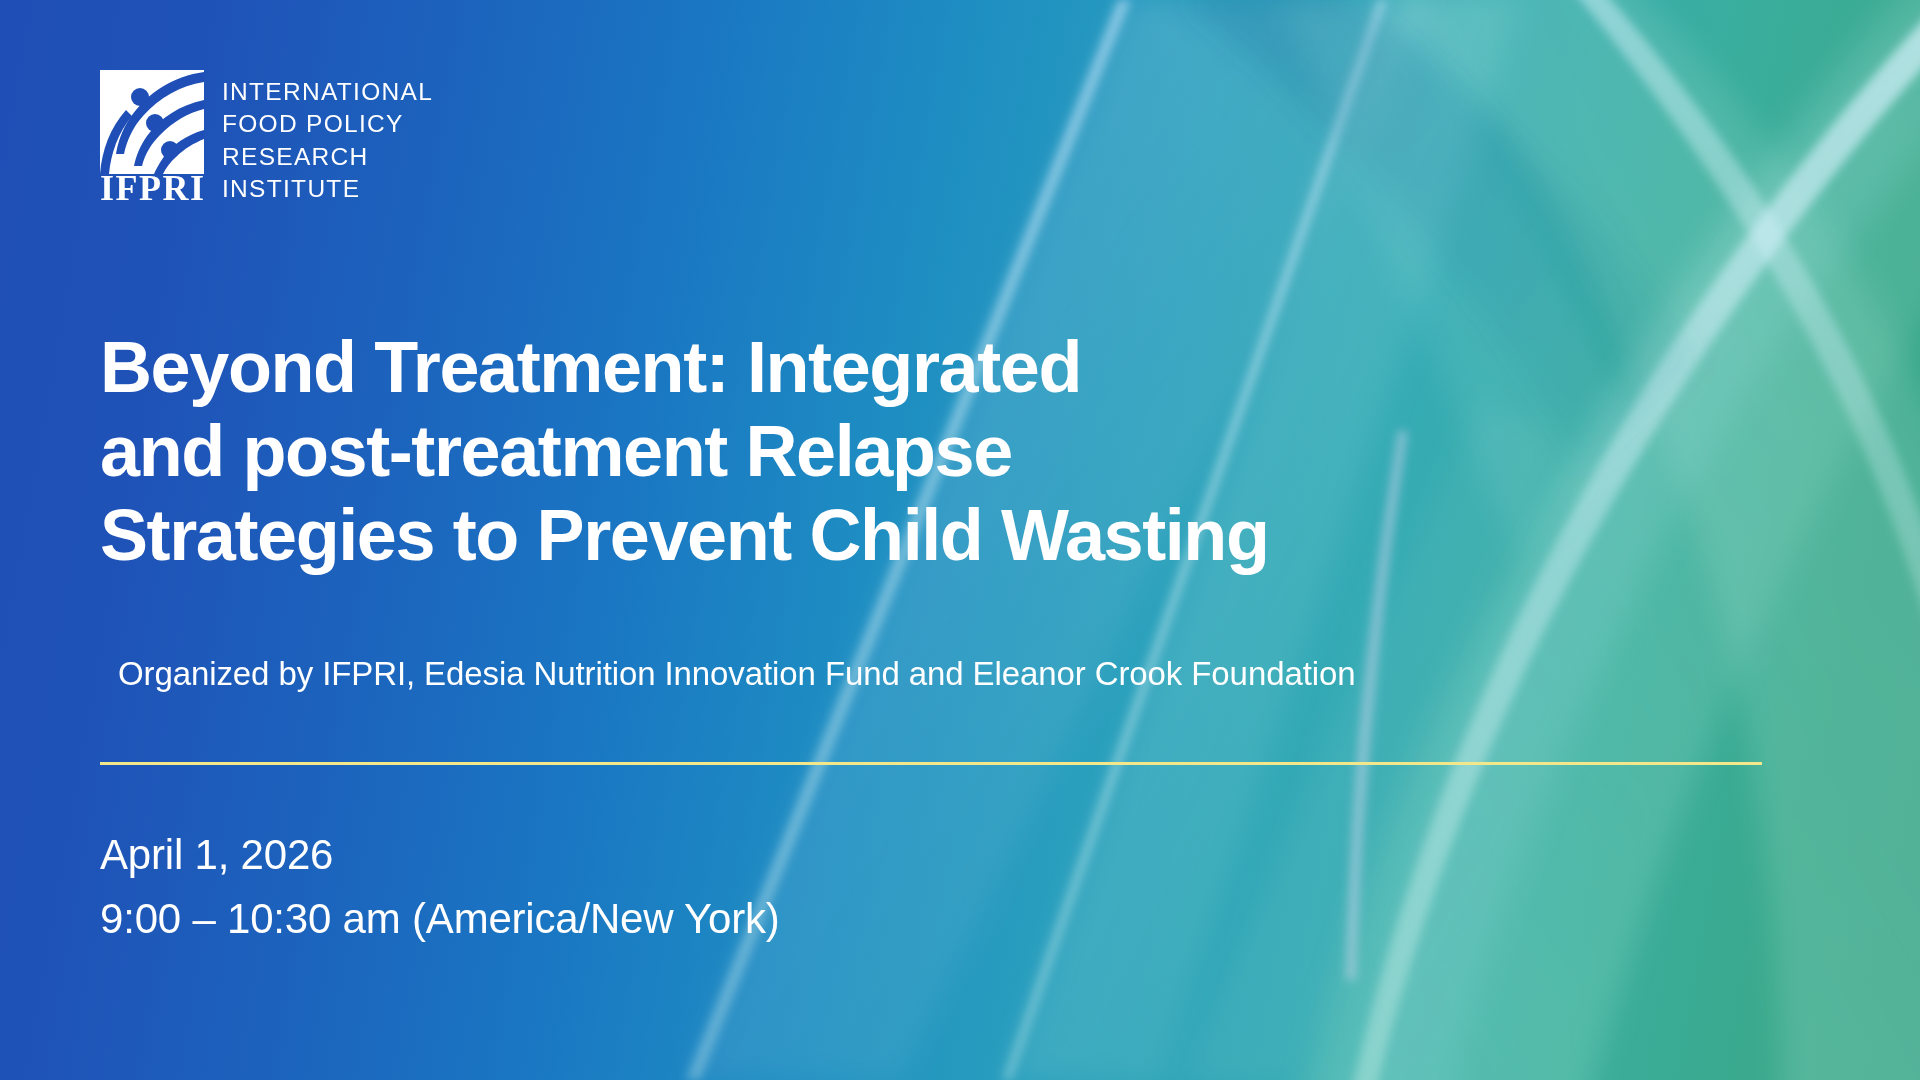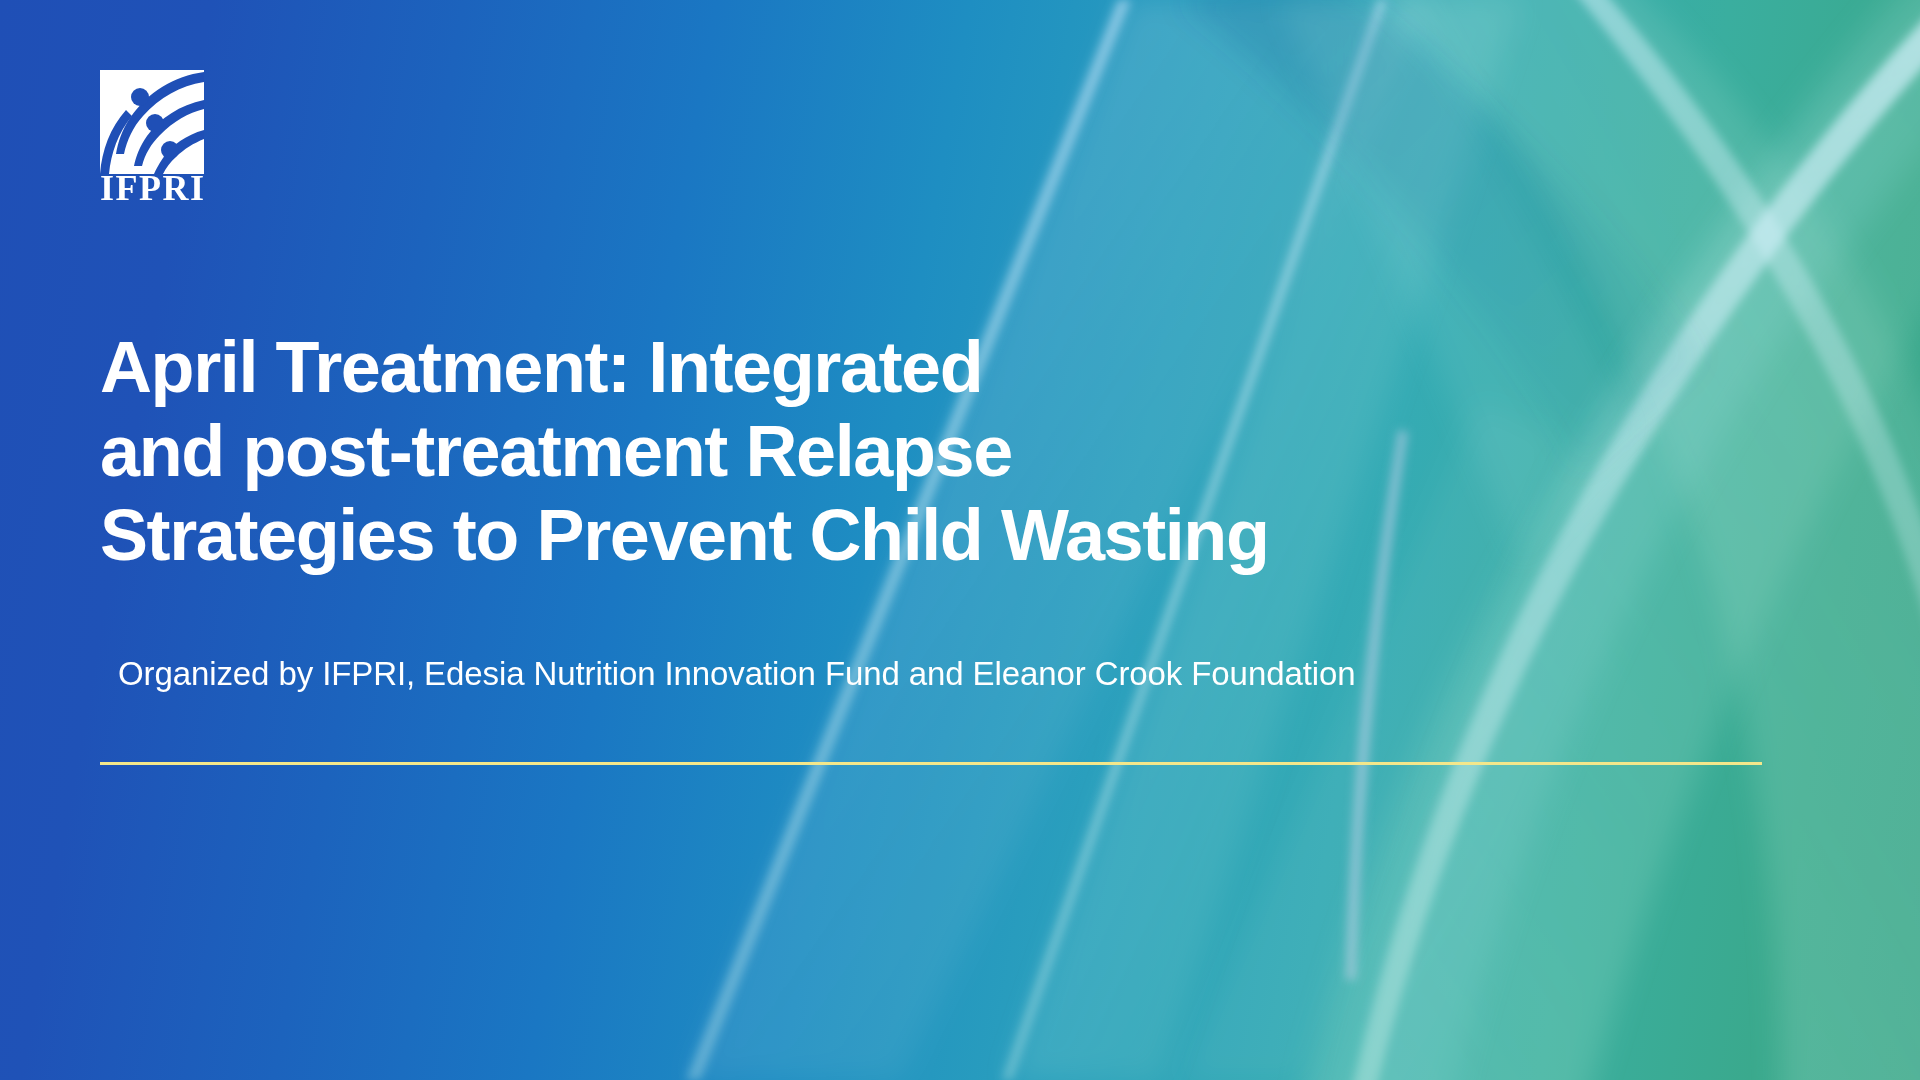--- a/index.html
+++ b/index.html
@@ -234,27 +234,37 @@
               <circle cx="40" cy="27" r="9"></circle>
               <circle cx="55" cy="53" r="9"></circle>
               <circle cx="70" cy="80" r="9"></circle>
             </g>
 
             <path d="M104,104 L86,104 L104,86 Z" fill="#ffffff"></path>
           </svg>
         </div>
         <div class="logo-ifpri">IFPRI</div>
       </div>
+      <div class="logo-words">
+        <div>INTERNATIONAL</div>
+        <div>FOOD POLICY</div>
+        <div>RESEARCH</div>
+        <div>INSTITUTE</div>
+      </div>
     </div>
 
     <h1 class="headline">
-      <span class="hl-line">April Treatment: Integrated</span>
+      <span class="hl-line">Beyond Treatment: Integrated</span>
       <span class="hl-line">and post-treatment Relapse</span>
       <span class="hl-line">Strategies to Prevent Child Wasting</span>
     </h1>
 
     <p class="subtitle">Organized by IFPRI, Edesia Nutrition Innovation Fund and Eleanor Crook Foundation</p>
 
     <div class="divider"></div>
 
+    <div class="date-block">
+      <span>April 1, 2026</span>
+      <span>9:00 – 10:30 am (America/New York)</span>
+    </div>
 
   </div>
 </div>
 
 </body></html>

